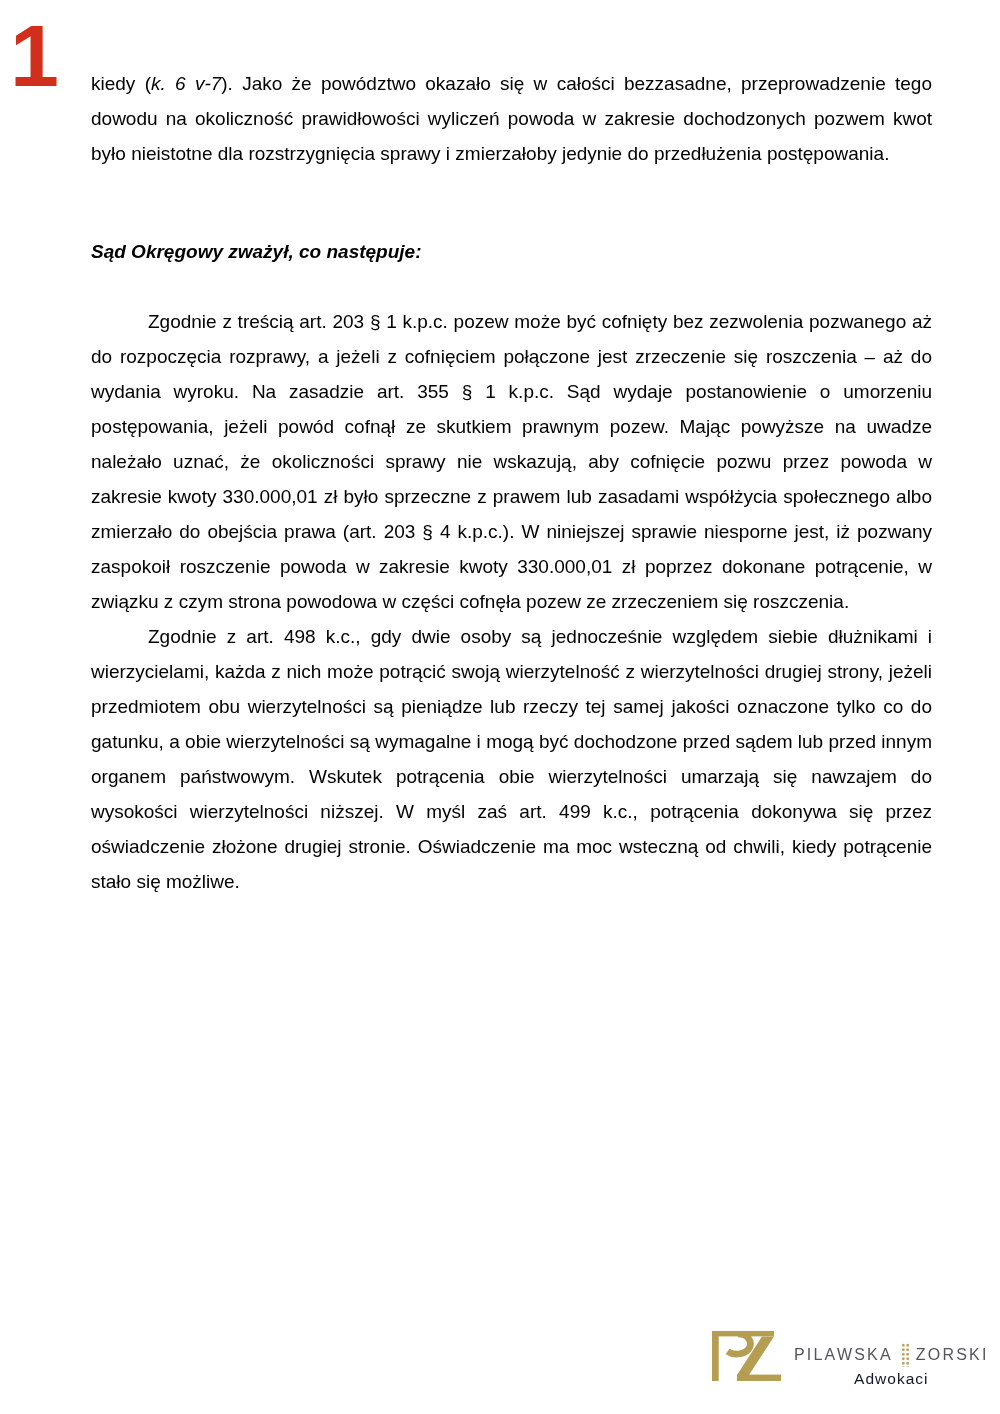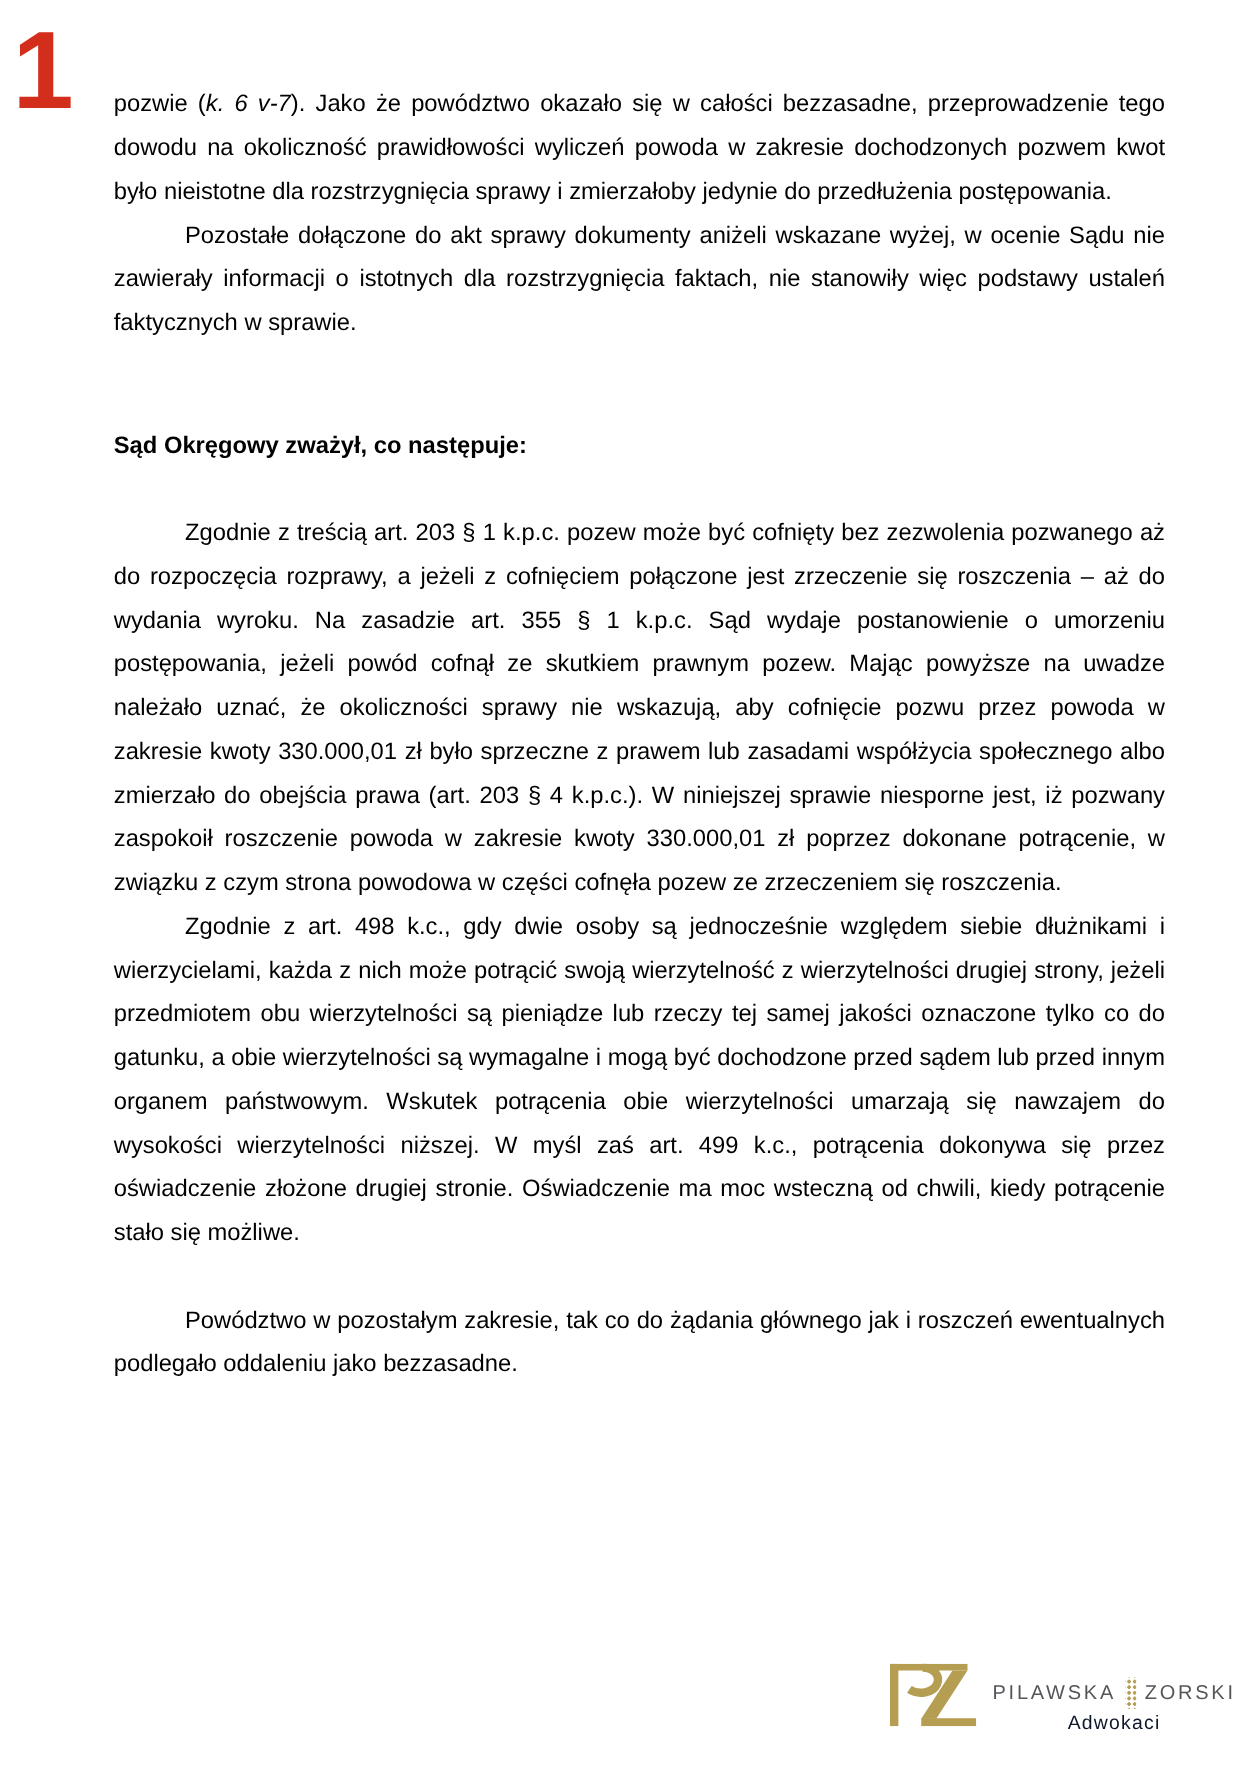--- a/index.html
+++ b/index.html
@@ -37,20 +37,21 @@
     text-indent: 57px;
   }
   .body-text p.no-indent { text-indent: 0; }
   .body-text p.gap-before { margin-top: 35px; }
   .heading {
     font-size: 19px;
     line-height: 35px;
     font-weight: 700;
     margin: 63px 0 35px 0;
     text-align: left;
+    font-style: italic;
   }
   .it { font-style: italic; }
 
   
   .logo {
     position: absolute;
     left: 692px;
     top: 1331px;
     display: flex;
     align-items: flex-start;
@@ -86,32 +87,30 @@
 </style>
 </head>
 <body>
 
 <div class="page">
 
   <div class="page-marker">1</div>
 
   <div class="body-text">
 
-    <p class="no-indent"><span>pozwie (</span><span class="it">k. 6 v-7</span><span>). Jako że powództwo okazało się w całości bezzasadne, przeprowadzenie tego dowodu na okoliczność prawidłowości wyliczeń powoda w zakresie dochodzonych pozwem kwot było nieistotne dla rozstrzygnięcia sprawy i zmierzałoby jedynie do przedłużenia postępowania.</span></p>
+    <p class="no-indent"><span>kiedy (</span><span class="it">k. 6 v-7</span><span>). Jako że powództwo okazało się w całości bezzasadne, przeprowadzenie tego dowodu na okoliczność prawidłowości wyliczeń powoda w zakresie dochodzonych pozwem kwot było nieistotne dla rozstrzygnięcia sprawy i zmierzałoby jedynie do przedłużenia postępowania.</span></p>
 
-    <p>Pozostałe dołączone do akt sprawy dokumenty aniżeli wskazane wyżej, w ocenie Sądu nie zawierały informacji o istotnych dla rozstrzygnięcia faktach, nie stanowiły więc podstawy ustaleń faktycznych w sprawie.</p>
 
     <h2 class="heading">Sąd Okręgowy zważył, co następuje:</h2>
 
     <p>Zgodnie z treścią art. 203 § 1 k.p.c. pozew może być cofnięty bez zezwolenia pozwanego aż do rozpoczęcia rozprawy, a jeżeli z cofnięciem połączone jest zrzeczenie się roszczenia – aż do wydania wyroku. Na zasadzie art. 355 § 1 k.p.c. Sąd wydaje postanowienie o umorzeniu postępowania, jeżeli powód cofnął ze skutkiem prawnym pozew. Mając powyższe na uwadze należało uznać, że okoliczności sprawy nie wskazują, aby cofnięcie pozwu przez powoda w zakresie kwoty 330.000,01 zł było sprzeczne z prawem lub zasadami współżycia społecznego albo zmierzało do obejścia prawa (art. 203 § 4 k.p.c.). W niniejszej sprawie niesporne jest, iż pozwany zaspokoił roszczenie powoda w zakresie kwoty 330.000,01 zł poprzez dokonane potrącenie, w związku z czym strona powodowa w części cofnęła pozew ze zrzeczeniem się roszczenia.</p>
 
     <p>Zgodnie z art. 498 k.c., gdy dwie osoby są jednocześnie względem siebie dłużnikami i wierzycielami, każda z nich może potrącić swoją wierzytelność z wierzytelności drugiej strony, jeżeli przedmiotem obu wierzytelności są pieniądze lub rzeczy tej samej jakości oznaczone tylko co do gatunku, a obie wierzytelności są wymagalne i mogą być dochodzone przed sądem lub przed innym organem państwowym. Wskutek potrącenia obie wierzytelności umarzają się nawzajem do wysokości wierzytelności niższej. W myśl zaś art. 499 k.c., potrącenia dokonywa się przez oświadczenie złożone drugiej stronie. Oświadczenie ma moc wsteczną od chwili, kiedy potrącenie stało się możliwe.</p>
 
 
-    <p class="gap-before">Powództwo w pozostałym zakresie, tak co do żądania głównego jak i roszczeń ewentualnych podlegało oddaleniu jako bezzasadne.</p>
   </div>
 
   <div class="logo">
 
     <svg class="monogram" viewBox="0 0 69 50" xmlns="http://www.w3.org/2000/svg" aria-hidden="true">
 
       <rect x="0" y="0" width="6.7" height="50" fill="#b59d51"></rect>
 
       <rect x="0" y="0" width="62" height="5.4" fill="#b59d51"></rect>
 

